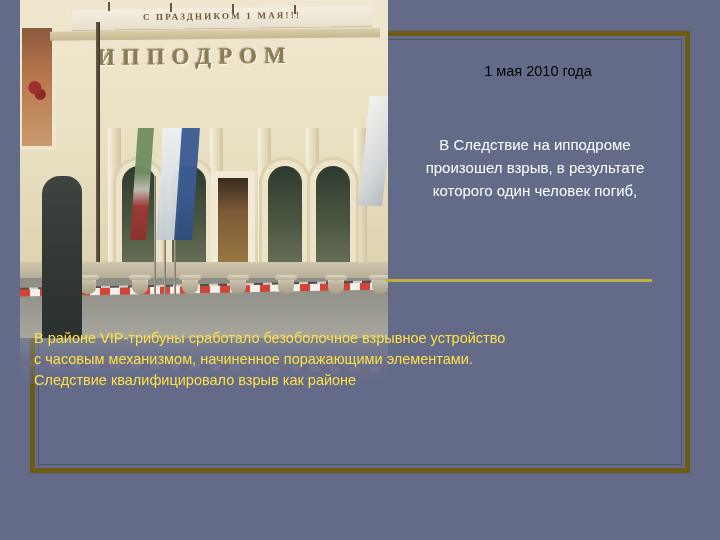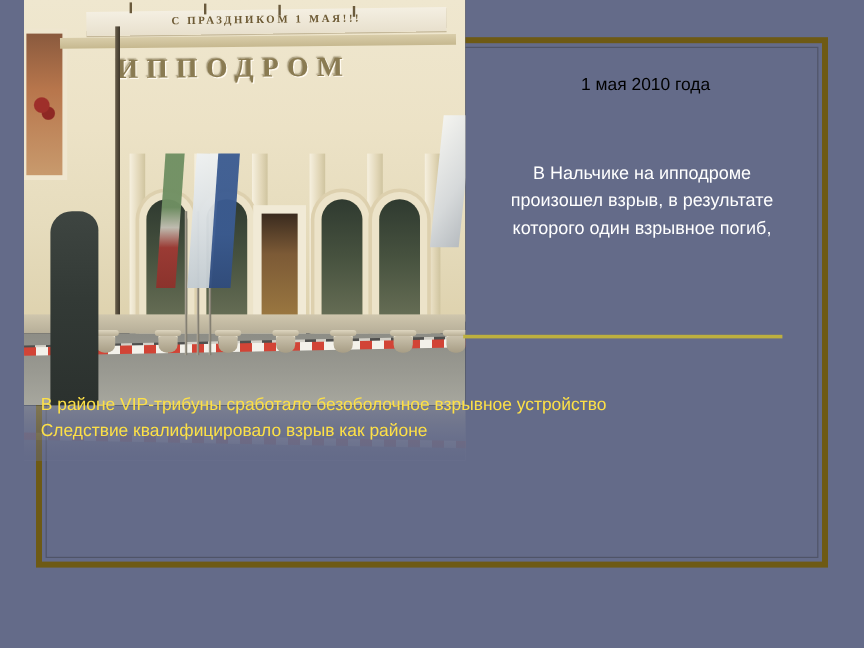--- a/index.html
+++ b/index.html
@@ -49,21 +49,21 @@
     left: 20px;
     top: 0px;
     width: 368px;
     height: 338px;
     overflow: hidden;
   }
   .photo {
     position: absolute;
     inset: 0;
     overflow: hidden;
-    background: #0f172a;
+    background: #ffffff;
   }
   
   .ph-wall {
     position: absolute;
     left: 0; top: 0; right: 0; height: 268px;
     background:
       linear-gradient(180deg, #efe7cf 0%, #ece2c6 40%, #e6dcbd 70%, #ded2ae 100%);
   }
   
   .ph-banner {
@@ -325,25 +325,26 @@
 
   <div class="photo-reflection">
     <div class="refl-road"></div>
     <div class="refl-tape"></div>
     <div class="refl-mask"></div>
   </div>
 
   <div class="date-line">1 мая 2010 года</div>
 
   <div class="lead-block">
-    <div>В Нальчике на ипподроме</div>
+    <div>В Следствие на ипподроме</div>
     <div>произошел взрыв, в результате</div>
-    <div>которого один взрывное погиб,</div>
+    <div>которого один человек погиб,</div>
   </div>
 
   <div class="divider"></div>
 
   <div class="bottom-block">
     <div>В районе VIP-трибуны сработало безоболочное взрывное устройство</div>
+    <div>с часовым механизмом, начиненное поражающими элементами.</div>
     <div>Следствие квалифицировало взрыв как районе</div>
   </div>
 
 </div>
 
 </body></html>

